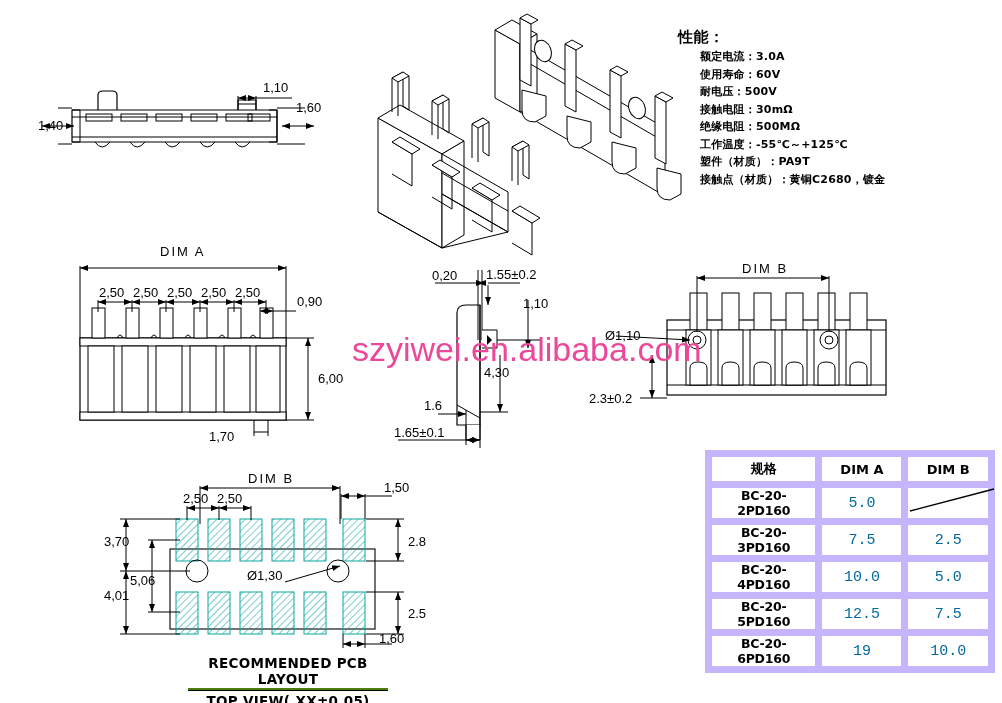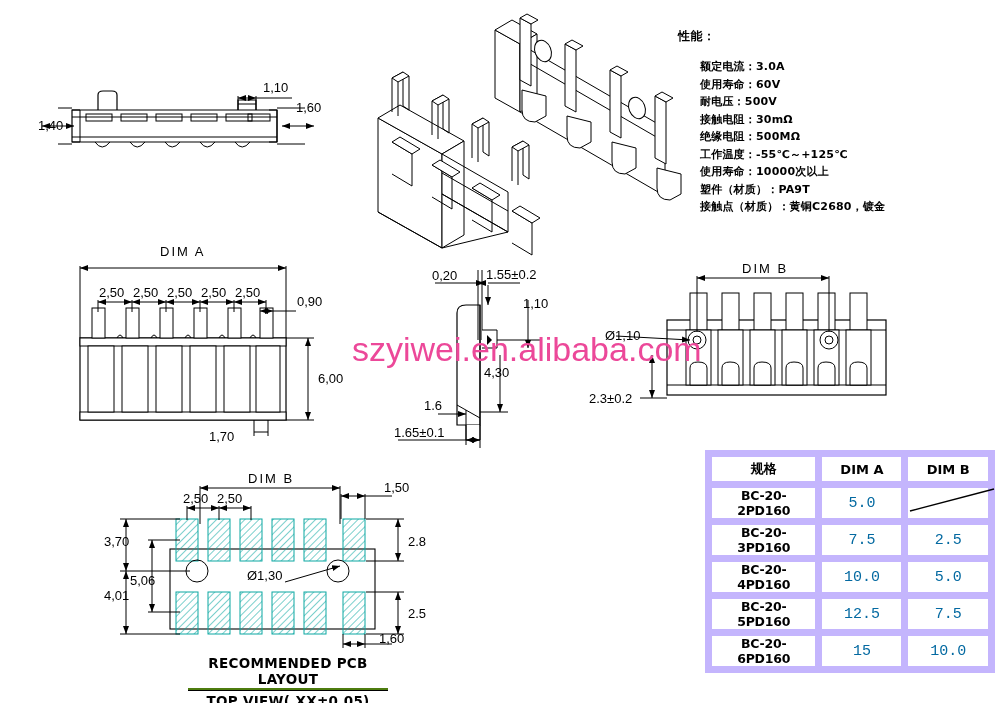--- a/index.html
+++ b/index.html
@@ -4,22 +4,22 @@
 <style>
   html,body{margin:0;padding:0;background:#ffffff;}
   body{width:1002px;height:703px;position:relative;overflow:hidden;
        font-family:"Liberation Sans","DejaVu Sans",sans-serif;color:#000;}
   .stage{position:absolute;left:0;top:0;width:1002px;height:703px;}
   svg{display:block;}
   .dimtxt{font-family:"Liberation Sans","DejaVu Sans",sans-serif;font-size:13px;fill:#000;}
 
   
   .spec{position:absolute;left:678px;top:28px;width:320px;}
-  .spec-title{font-family:"DejaVu Sans",sans-serif;font-weight:bold;font-size:12px;
-              letter-spacing:.5px;margin:0 0 14px 0;}
+  .spec-title{font-family:"DejaVu Sans",sans-serif;font-weight:bold;font-size:15px;
+              letter-spacing:.5px;margin:0 0 2px 0;}
   .spec-line{font-family:"DejaVu Sans",sans-serif;font-weight:bold;font-size:11px;
              margin:0 0 2.5px 22px;white-space:nowrap;letter-spacing:.2px;}
 
   
   .spec-table{position:absolute;left:705px;top:450px;border-collapse:collapse;
               width:290px;background:#fff;}
   .spec-table th,.spec-table td{border:7px solid #c4b5fd;height:24px;text-align:center;
               font-size:13px;font-family:"Liberation Sans",sans-serif;padding:0 4px;}
   .spec-table th{font-family:"DejaVu Sans",sans-serif;font-weight:bold;font-size:13px;}
   .spec-table td.model{font-family:"DejaVu Sans",sans-serif;font-weight:bold;font-size:12.5px;
@@ -445,21 +445,20 @@
 <div class="watermark">szyiwei.en.alibaba.com</div>
 
 <div class="spec">
   <div class="spec-title">性能：</div>
   <div class="spec-line">额定电流：3.0A</div>
   <div class="spec-line">使用寿命：60V</div>
   <div class="spec-line">耐电压：500V</div>
   <div class="spec-line">接触电阻：30mΩ</div>
   <div class="spec-line">绝缘电阻：500MΩ</div>
   <div class="spec-line">工作温度：-55℃～+125℃</div>
-  <div class="spec-line">使用寿命：10000次以上</div>
   <div class="spec-line">塑件（材质）：PA9T</div>
   <div class="spec-line">接触点（材质）：黄铜C2680，镀金</div>
 </div>
 
 <table class="spec-table">
   <thead>
     <tr>
       <th style="width:115px">规格</th>
       <th style="width:87px">DIM A</th>
       <th style="width:88px">DIM B</th>
@@ -485,21 +484,21 @@
       <td class="val">10.0</td>
       <td class="val">5.0</td>
     </tr>
     <tr>
       <td class="model">BC-20-5PD160</td>
       <td class="val">12.5</td>
       <td class="val">7.5</td>
     </tr>
     <tr>
       <td class="model">BC-20-6PD160</td>
-      <td class="val">15</td>
+      <td class="val">19</td>
       <td class="val">10.0</td>
     </tr>
   </tbody>
 </table>
 
 <div class="pcb-cap">
   <div class="l1">RECOMMENDED PCB LAYOUT</div>
   <div class="l2">TOP VIEW(.XX±0.05)</div>
 </div>
 

